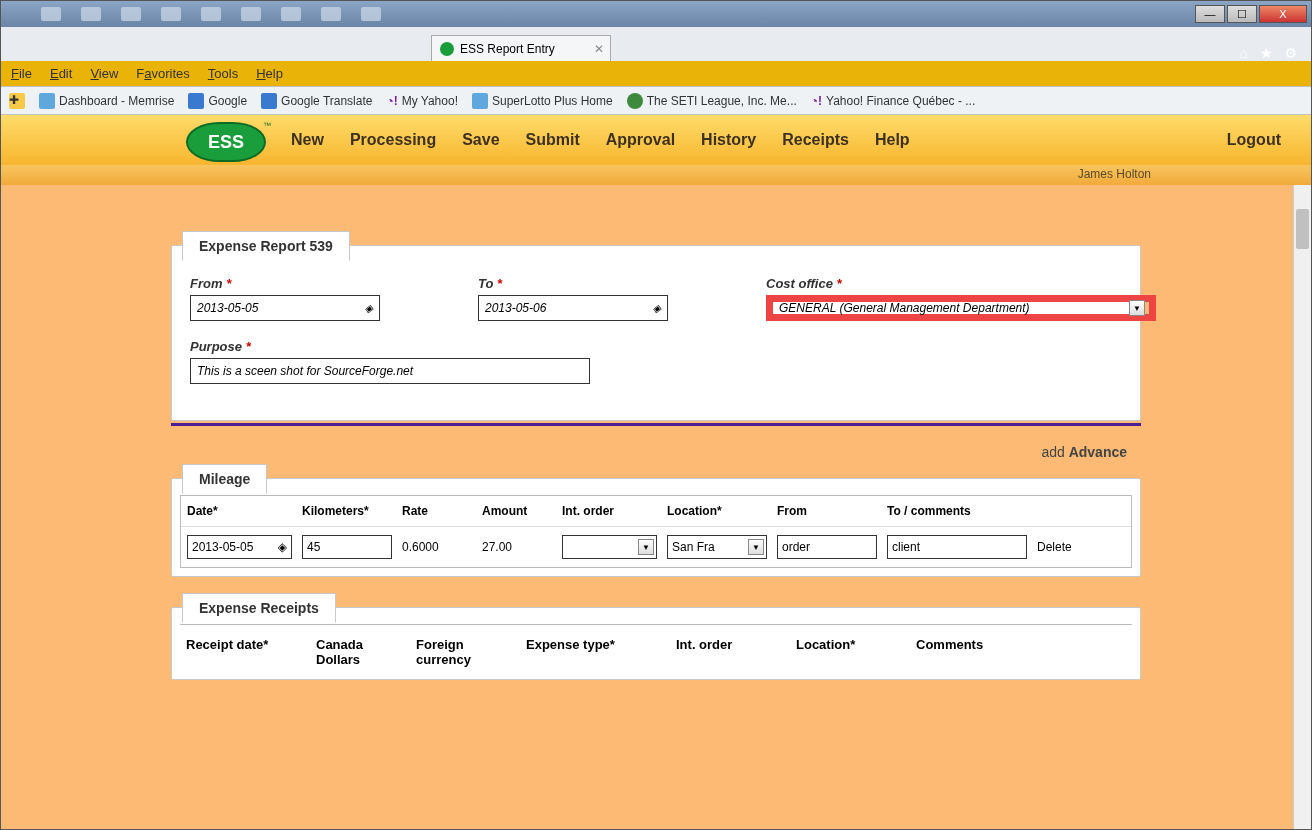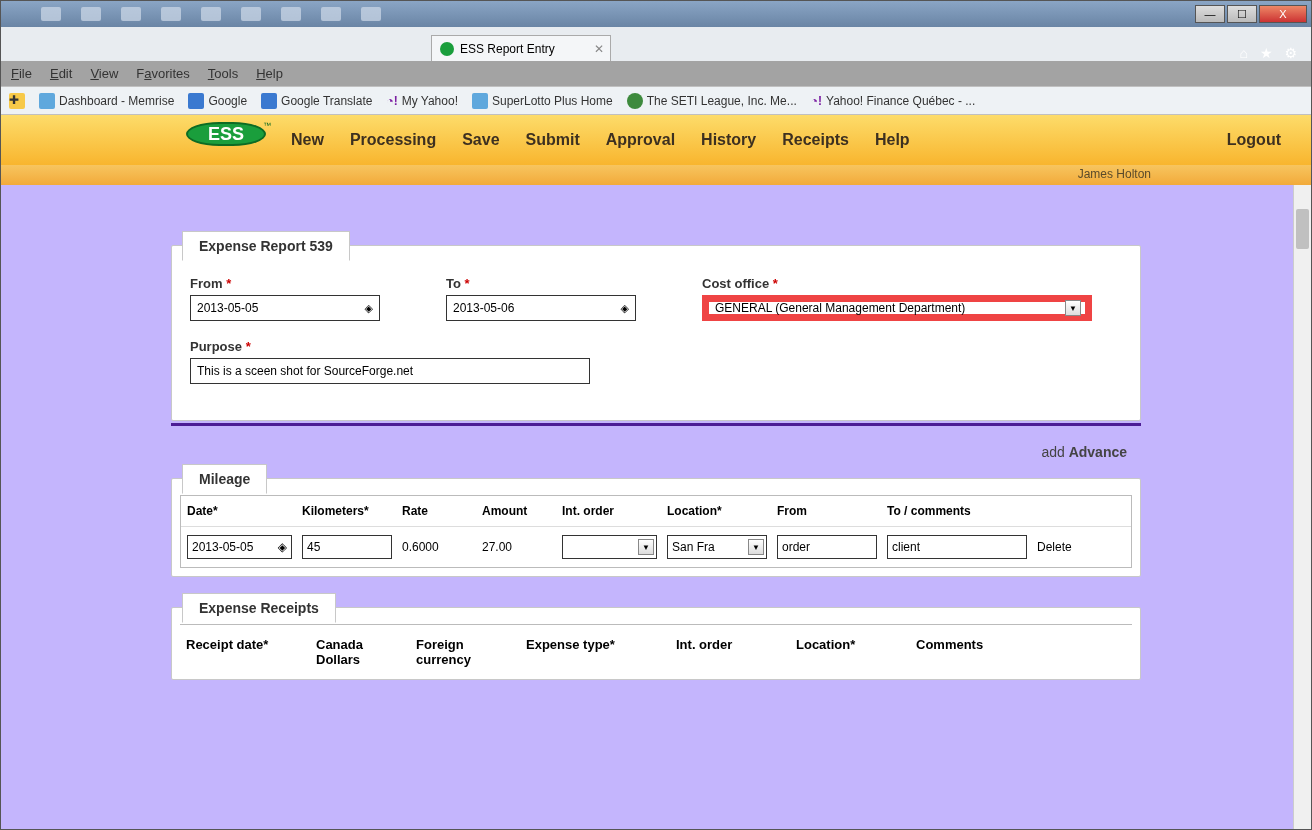--- a/index.html
+++ b/index.html
@@ -24,43 +24,43 @@
 .iebtn { padding:2px 4px; color:#444; font-size:12px; }
 
 
 .tabbar { height: 30px; background:#e8ecf0; display:flex; align-items:flex-end; padding-left:430px; margin-top:-34px; pointer-events:none; }
 .tabbar .tab { height:26px; background:#f4f6f8; border:1px solid #aaa; border-bottom:none; display:flex; align-items:center; padding:0 22px 0 8px; font-size:12px; gap:6px; min-width:180px; position:relative; pointer-events:auto; }
 .tabbar .tab .favicon { width:14px; height:14px; background:#1a9e3c; border-radius:50%; }
 .tabbar .tab .closex { position:absolute; right:6px; color:#888; }
 .tool-icons { margin-left:auto; display:flex; gap:12px; padding-right:14px; color:#fff; font-size:14px; pointer-events:auto; }
 
 
-.menubar { height:26px; background:#a3a3a3; border-bottom:1px solid #c0c0c0; display:flex; align-items:center; padding:0 10px; gap:18px; font-size:13px; color:#333; }
+.menubar { height:26px; background:#eab308; border-bottom:1px solid #c0c0c0; display:flex; align-items:center; padding:0 10px; gap:18px; font-size:13px; color:#333; }
 .menubar span u { text-decoration: underline; }
 
 
 .favbar { height:28px; background:#eef2f5; border-bottom:1px solid #c0c0c0; display:flex; align-items:center; padding:0 8px; gap:14px; font-size:12px; color:#333; }
 .favbar .favitem { display:flex; align-items:center; gap:4px; }
 .favico { width:16px; height:16px; border-radius:2px; display:inline-block; }
 
 
 .ess-header { background: linear-gradient(to bottom, #fddc6a, #f8b52e); height:50px; display:flex; align-items:center; padding:0 30px 0 180px; gap:30px; position:relative; }
-.ess-logo { position:absolute; left:185px; top:7px; width:80px; height:24px; background:#1a9e3c; border-radius:50% / 60%; border:2px solid #0d6b24; display:flex; align-items:center; justify-content:center; color:#fff; font-weight:bold; font-size:18px; }
+.ess-logo { position:absolute; left:185px; top:7px; width:80px; height:40px; background:#1a9e3c; border-radius:50% / 60%; border:2px solid #0d6b24; display:flex; align-items:center; justify-content:center; color:#fff; font-weight:bold; font-size:18px; }
 .ess-tm { position:absolute; left:262px; top:6px; font-size:8px; color:#0d6b24; }
 .ess-nav { display:flex; gap:26px; margin-left:110px; font-size:16px; font-weight:bold; color:#3d3020; }
 .ess-nav span { cursor:pointer; }
 .ess-logout { margin-left:auto; font-size:16px; font-weight:bold; color:#3d3020; }
 .ess-sub { background: linear-gradient(to bottom, #f7c55f, #f2aa3a); height:20px; text-align:right; padding:2px 160px 0 0; font-size:12px; color:#5a4a2a; }
 
 
-.page { flex:1; overflow:auto; background:#c4b5fd; position:relative; }
+.page { flex:1; overflow:auto; background:#fdba74; position:relative; }
 .content { width: 970px; margin: 0 auto; padding-top: 60px; }
 .panel { border:1px solid #c8c8c8; border-radius:2px; background:#fff; margin-bottom:30px; position:relative; padding: 30px 18px 18px; }
 .panel-tab { position:absolute; top:-15px; left:10px; background:#fff; border:1px solid #c8c8c8; border-bottom:1px solid #fff; padding:6px 16px; font-size:14px; font-weight:bold; color:#333; }
-.fieldrow { display:flex; gap:66px; margin-bottom:18px; }
+.fieldrow { display:flex; gap:98px; margin-bottom:18px;font-style:italic; }
 .field label { display:block; font-size:13px; font-weight:bold; color:#333; margin-bottom:4px; }
 .field .req { color:#c00; }
 .datebox { width:190px; height:26px; border:1px solid #333; display:flex; align-items:center; padding:0 6px; font-size:12px; position:relative; }
 .datebox .calico { position:absolute; right:6px; font-size:11px; }
 .selectbox { width:390px; height:26px; border:7px solid #ef4444; display:flex; align-items:center; padding:0 6px; font-size:12px; position:relative; }
 .selectbox .ddico { position:absolute; right:4px; width:16px; height:16px; border:1px solid #888; background:linear-gradient(#fff,#ddd); display:flex; align-items:center; justify-content:center; font-size:8px; }
 .textbox { width:400px; height:26px; border:1px solid #333; padding:0 6px; font-size:12px; display:flex; align-items:center; }
 .addlink { text-align:right; padding:18px 14px; font-size:14px; color:#444; }
 .addlink b { font-weight:bold; }
 

